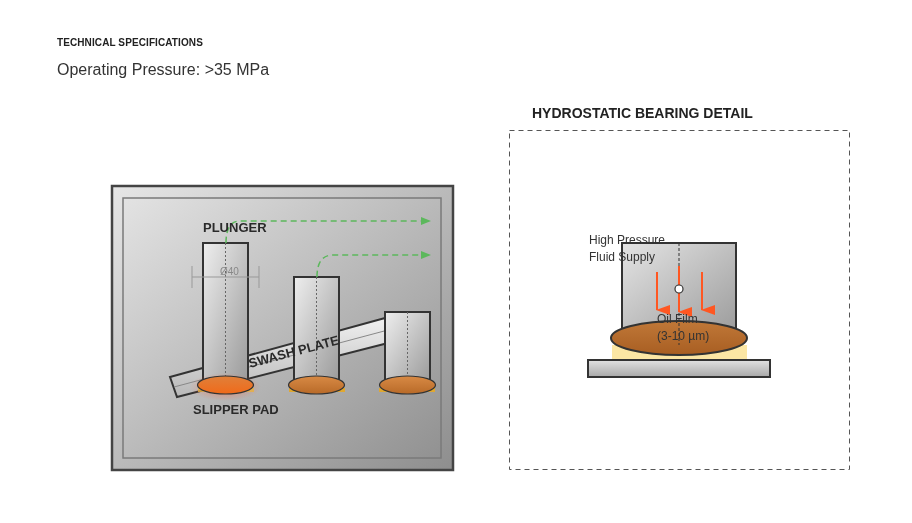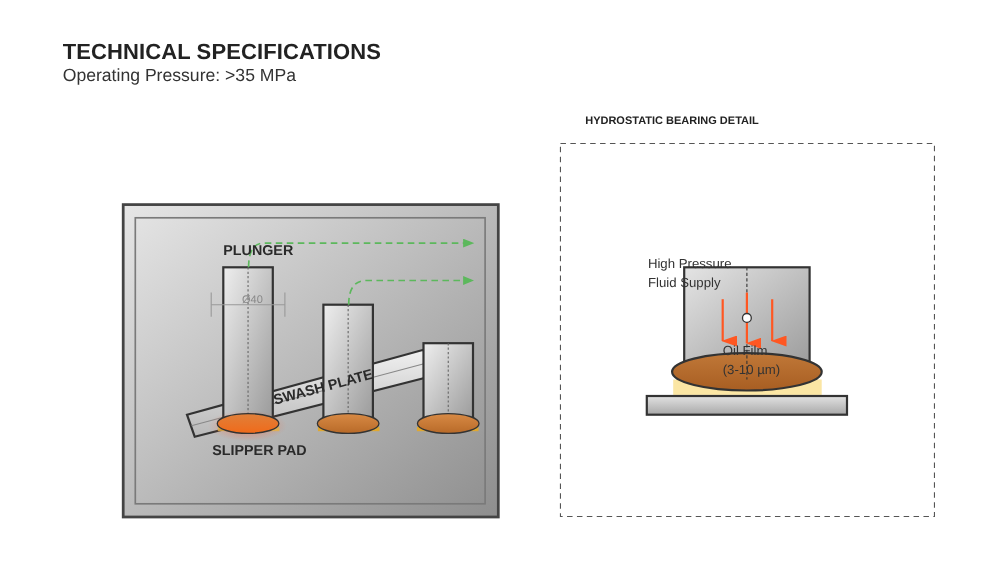--- a/index.html
+++ b/index.html
@@ -1,19 +1,19 @@
 <!DOCTYPE html>
 <html><head>
 <meta charset="utf-8">
 <style>
   html, body { margin: 0; padding: 0; background: #ffffff; }
   body { width: 912px; height: 523px; position: relative; overflow: hidden; font-family: "Liberation Sans", sans-serif; color: #222; }
-  .spec-title { position: absolute; left: 57px; top: 37px; font-size: 20px; font-weight: bold; color: #222; letter-spacing: 0.1px; }
+  .spec-title { position: absolute; left: 57px; top: 37px; font-size: 10px; font-weight: bold; color: #222; letter-spacing: 0.1px; }
   .spec-line { position: absolute; left: 57px; top: 61px; font-size: 16px; color: #333; }
-  .detail-title { position: absolute; left: 532px; top: 105px; font-size: 10px; font-weight: bold; color: #222; }
+  .detail-title { position: absolute; left: 532px; top: 105px; font-size: 14px; font-weight: bold; color: #222; }
   svg { position: absolute; left: 0; top: 0; }
   .lbl-bold { font-family: "Liberation Sans", sans-serif; font-weight: bold; font-size: 13px; fill: #2a2a2a; }
   .lbl-dim { font-family: "Liberation Sans", sans-serif; font-size: 10px; fill: #888; }
   .lbl-reg { font-family: "Liberation Sans", sans-serif; font-size: 12px; fill: #333; }
 </style>
 </head>
 <body>
 
 <div class="spec-title">TECHNICAL SPECIFICATIONS</div>
 <div class="spec-line">Operating Pressure: &gt;35 MPa</div>

